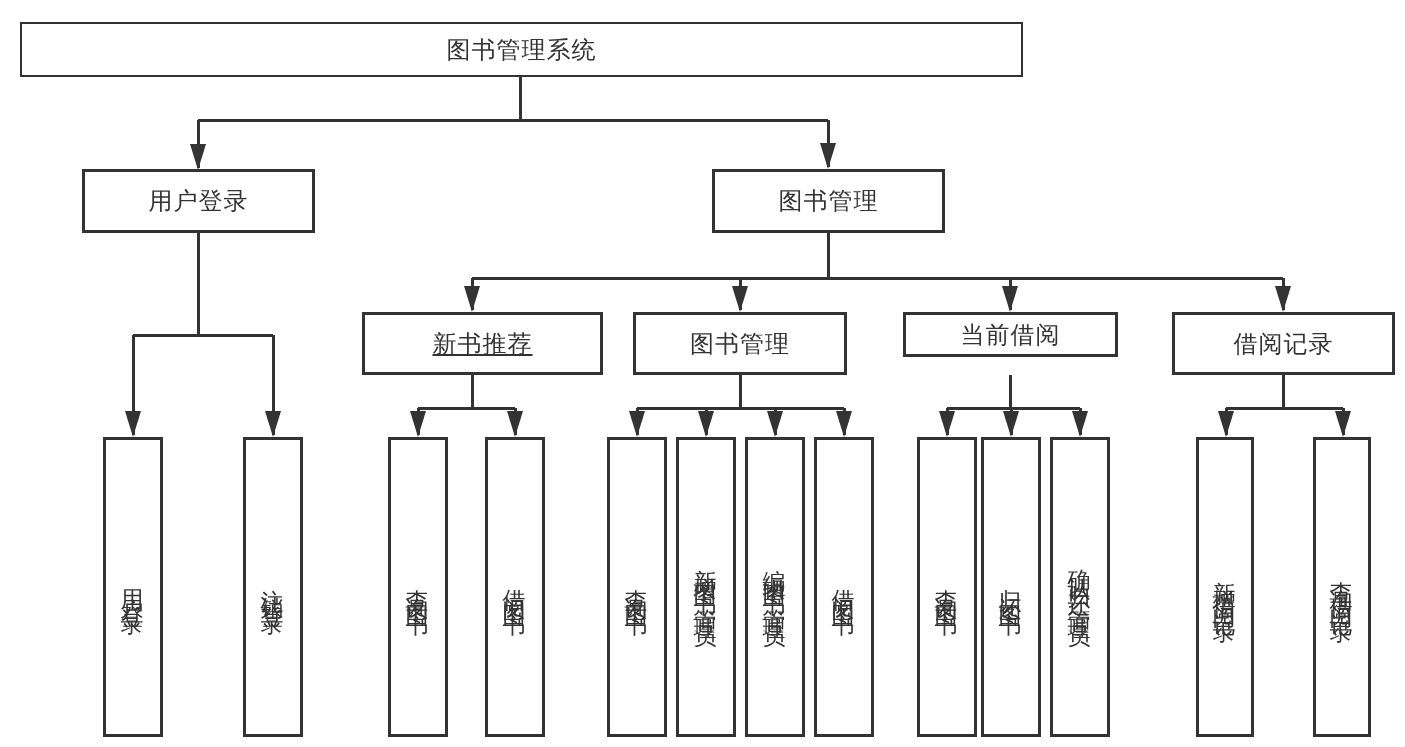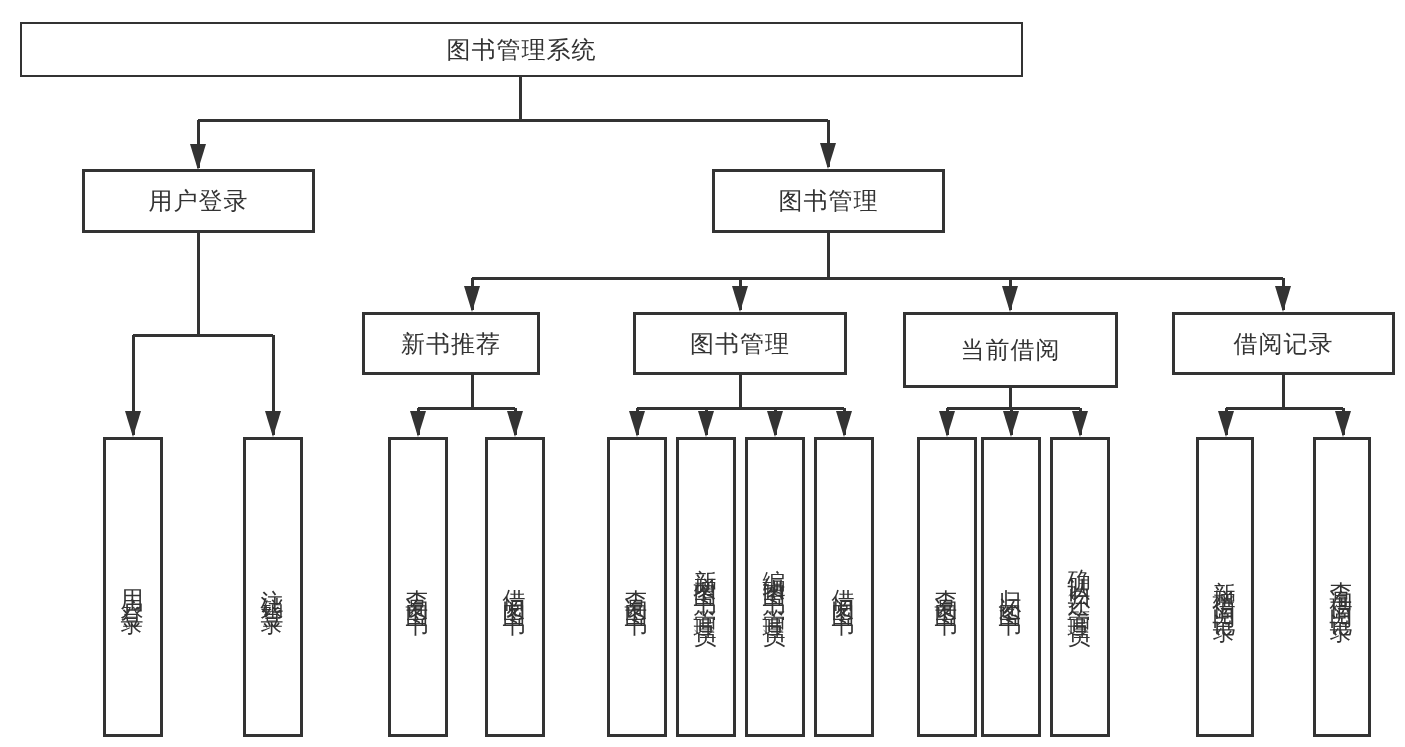--- a/index.html
+++ b/index.html
@@ -44,27 +44,27 @@
     <span>图书管理系统</span>
   </div>
 
   <div class="hbox" style="left:82px;top:169px;width:233px;height:64px;">
     <span>用户登录</span>
   </div>
   <div class="hbox" style="left:712px;top:169px;width:233px;height:64px;">
     <span>图书管理</span>
   </div>
 
-  <div class="hbox" style="left:362px;top:312px;width:178px;height:63px;">
+  <div class="hbox" style="left:362px;top:312px;width:241px;height:63px;text-decoration:underline;">
     <span>新书推荐</span>
   </div>
   <div class="hbox" style="left:633px;top:312px;width:214px;height:63px;">
     <span>图书管理</span>
   </div>
-  <div class="hbox" style="left:903px;top:312px;width:215px;height:76px;">
+  <div class="hbox" style="left:903px;top:312px;width:215px;height:45px;">
     <span>当前借阅</span>
   </div>
   <div class="hbox" style="left:1172px;top:312px;width:223px;height:63px;">
     <span>借阅记录</span>
   </div>
 
   <div class="vbox" style="left:103px;top:437px;width:60px;height:300px;">
     <span>用户登录</span>
   </div>
   <div class="vbox" style="left:243px;top:437px;width:60px;height:300px;">

